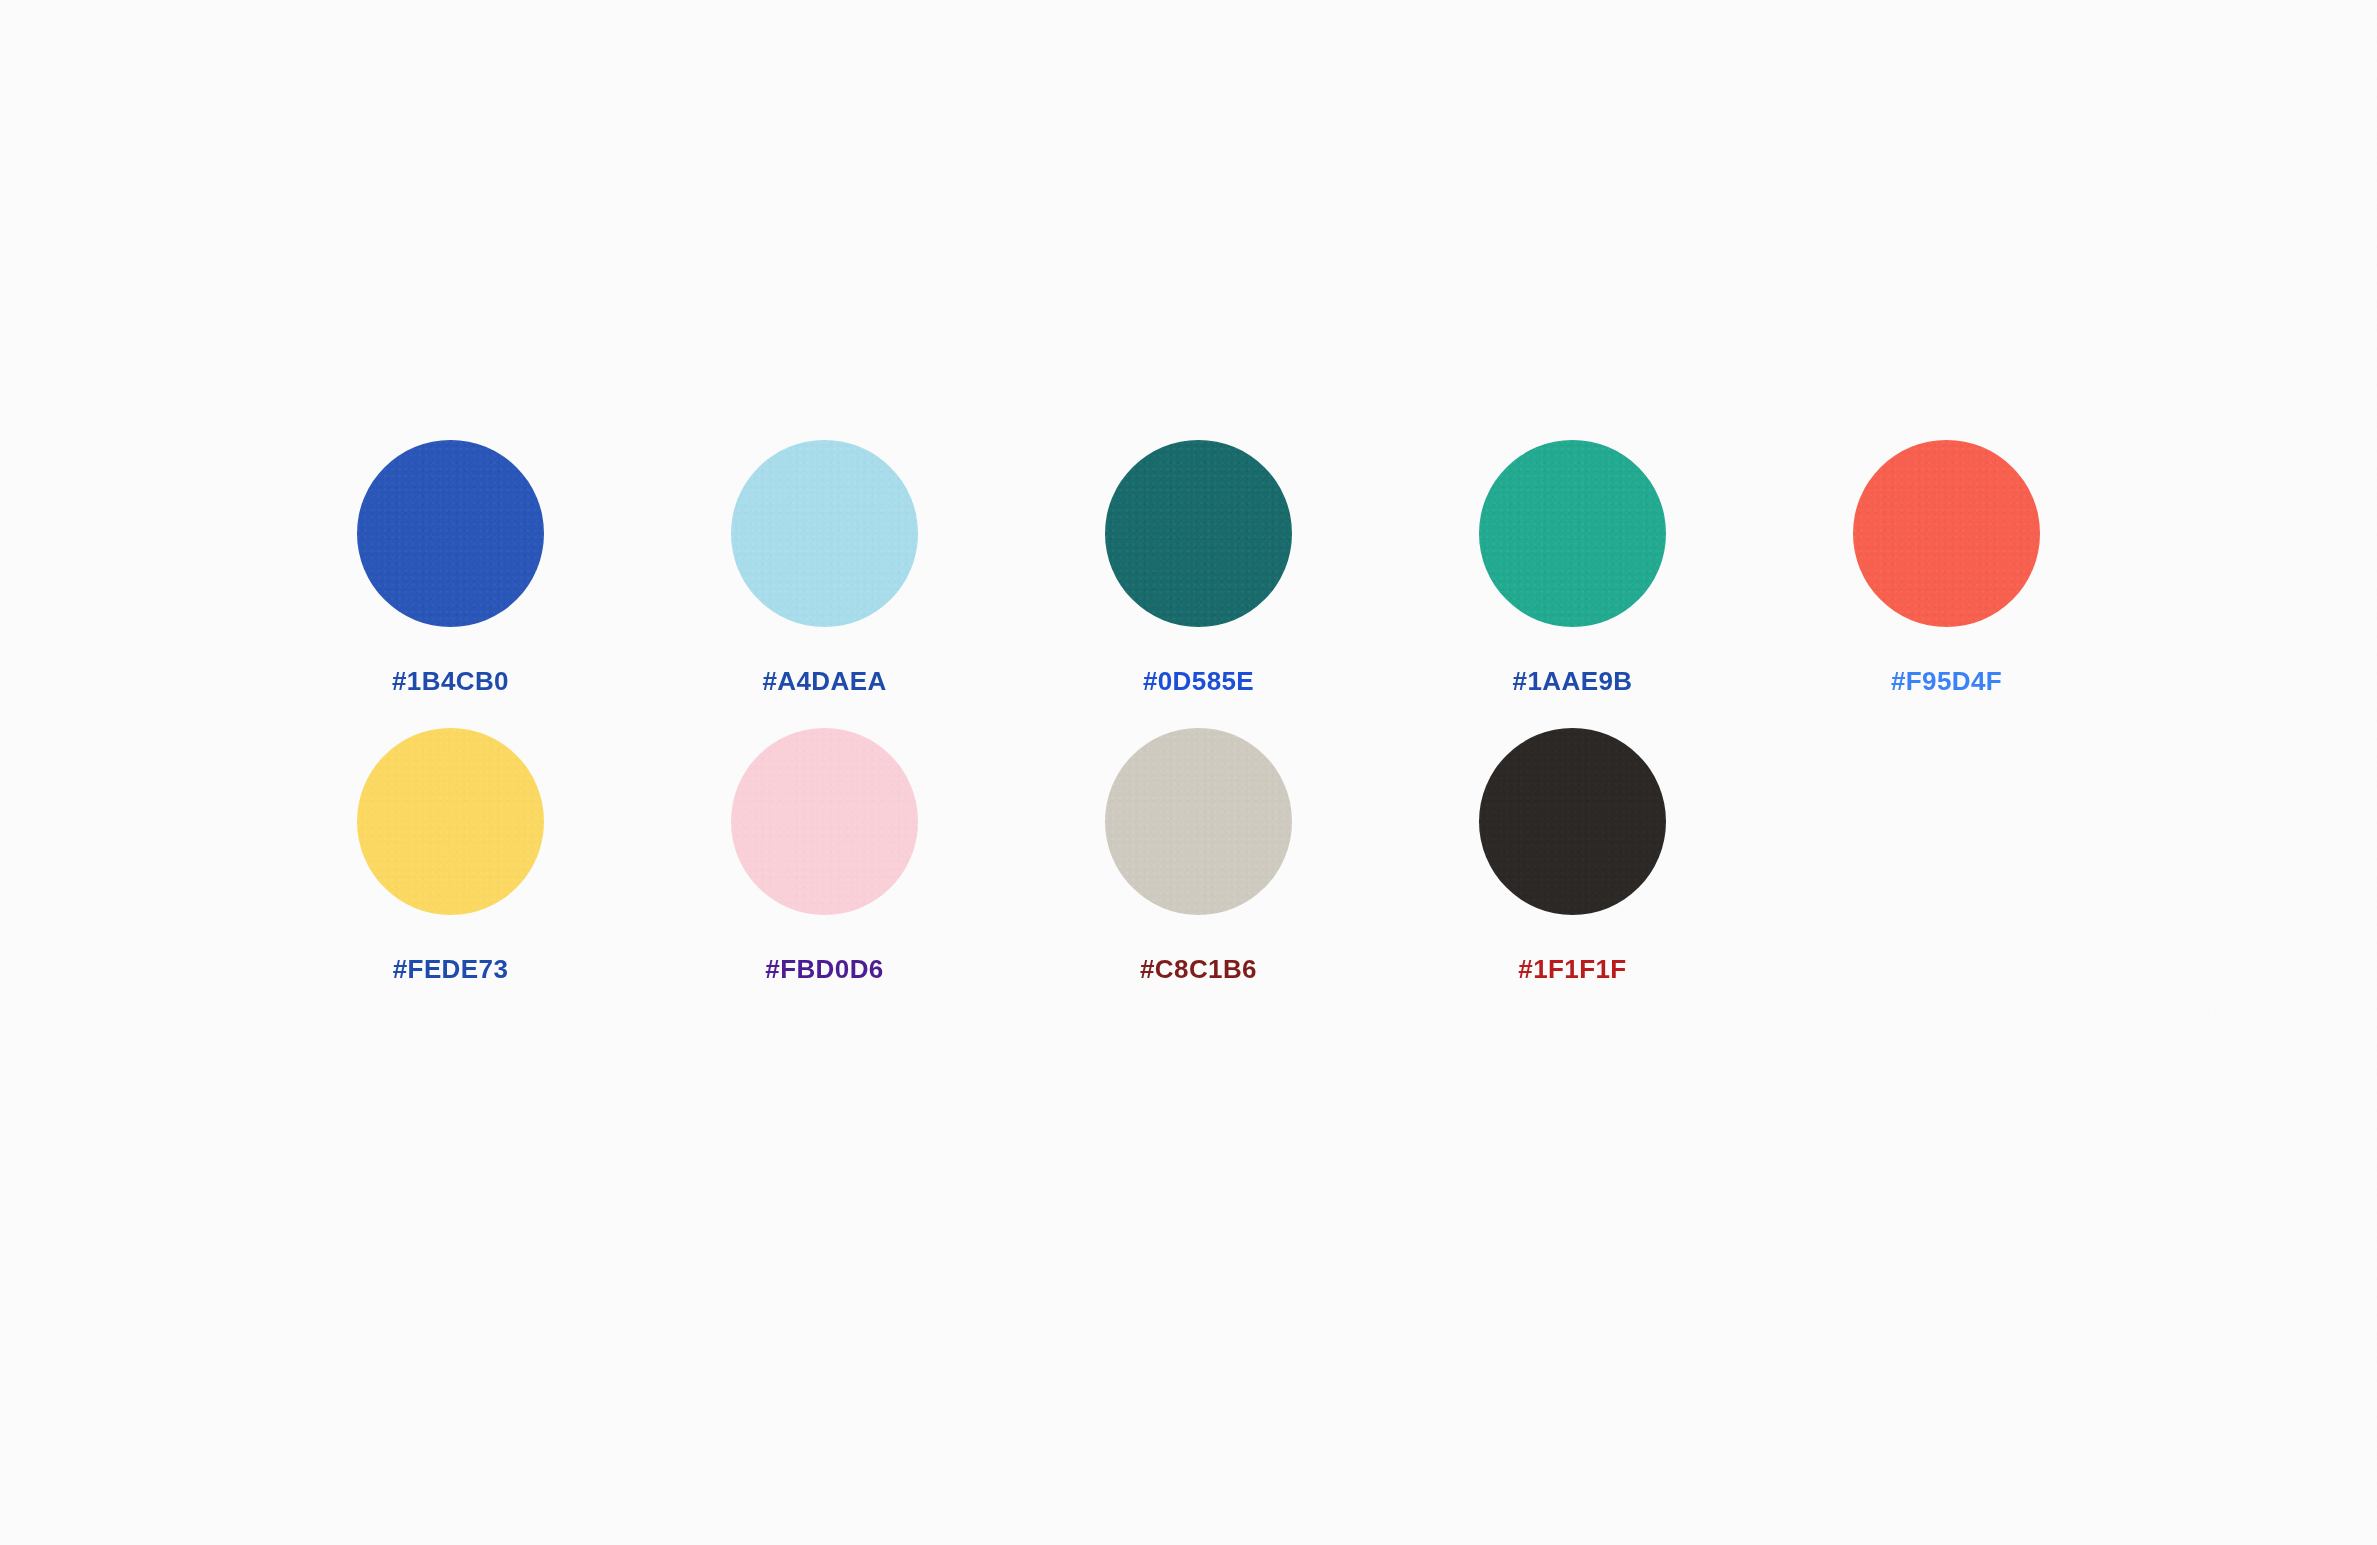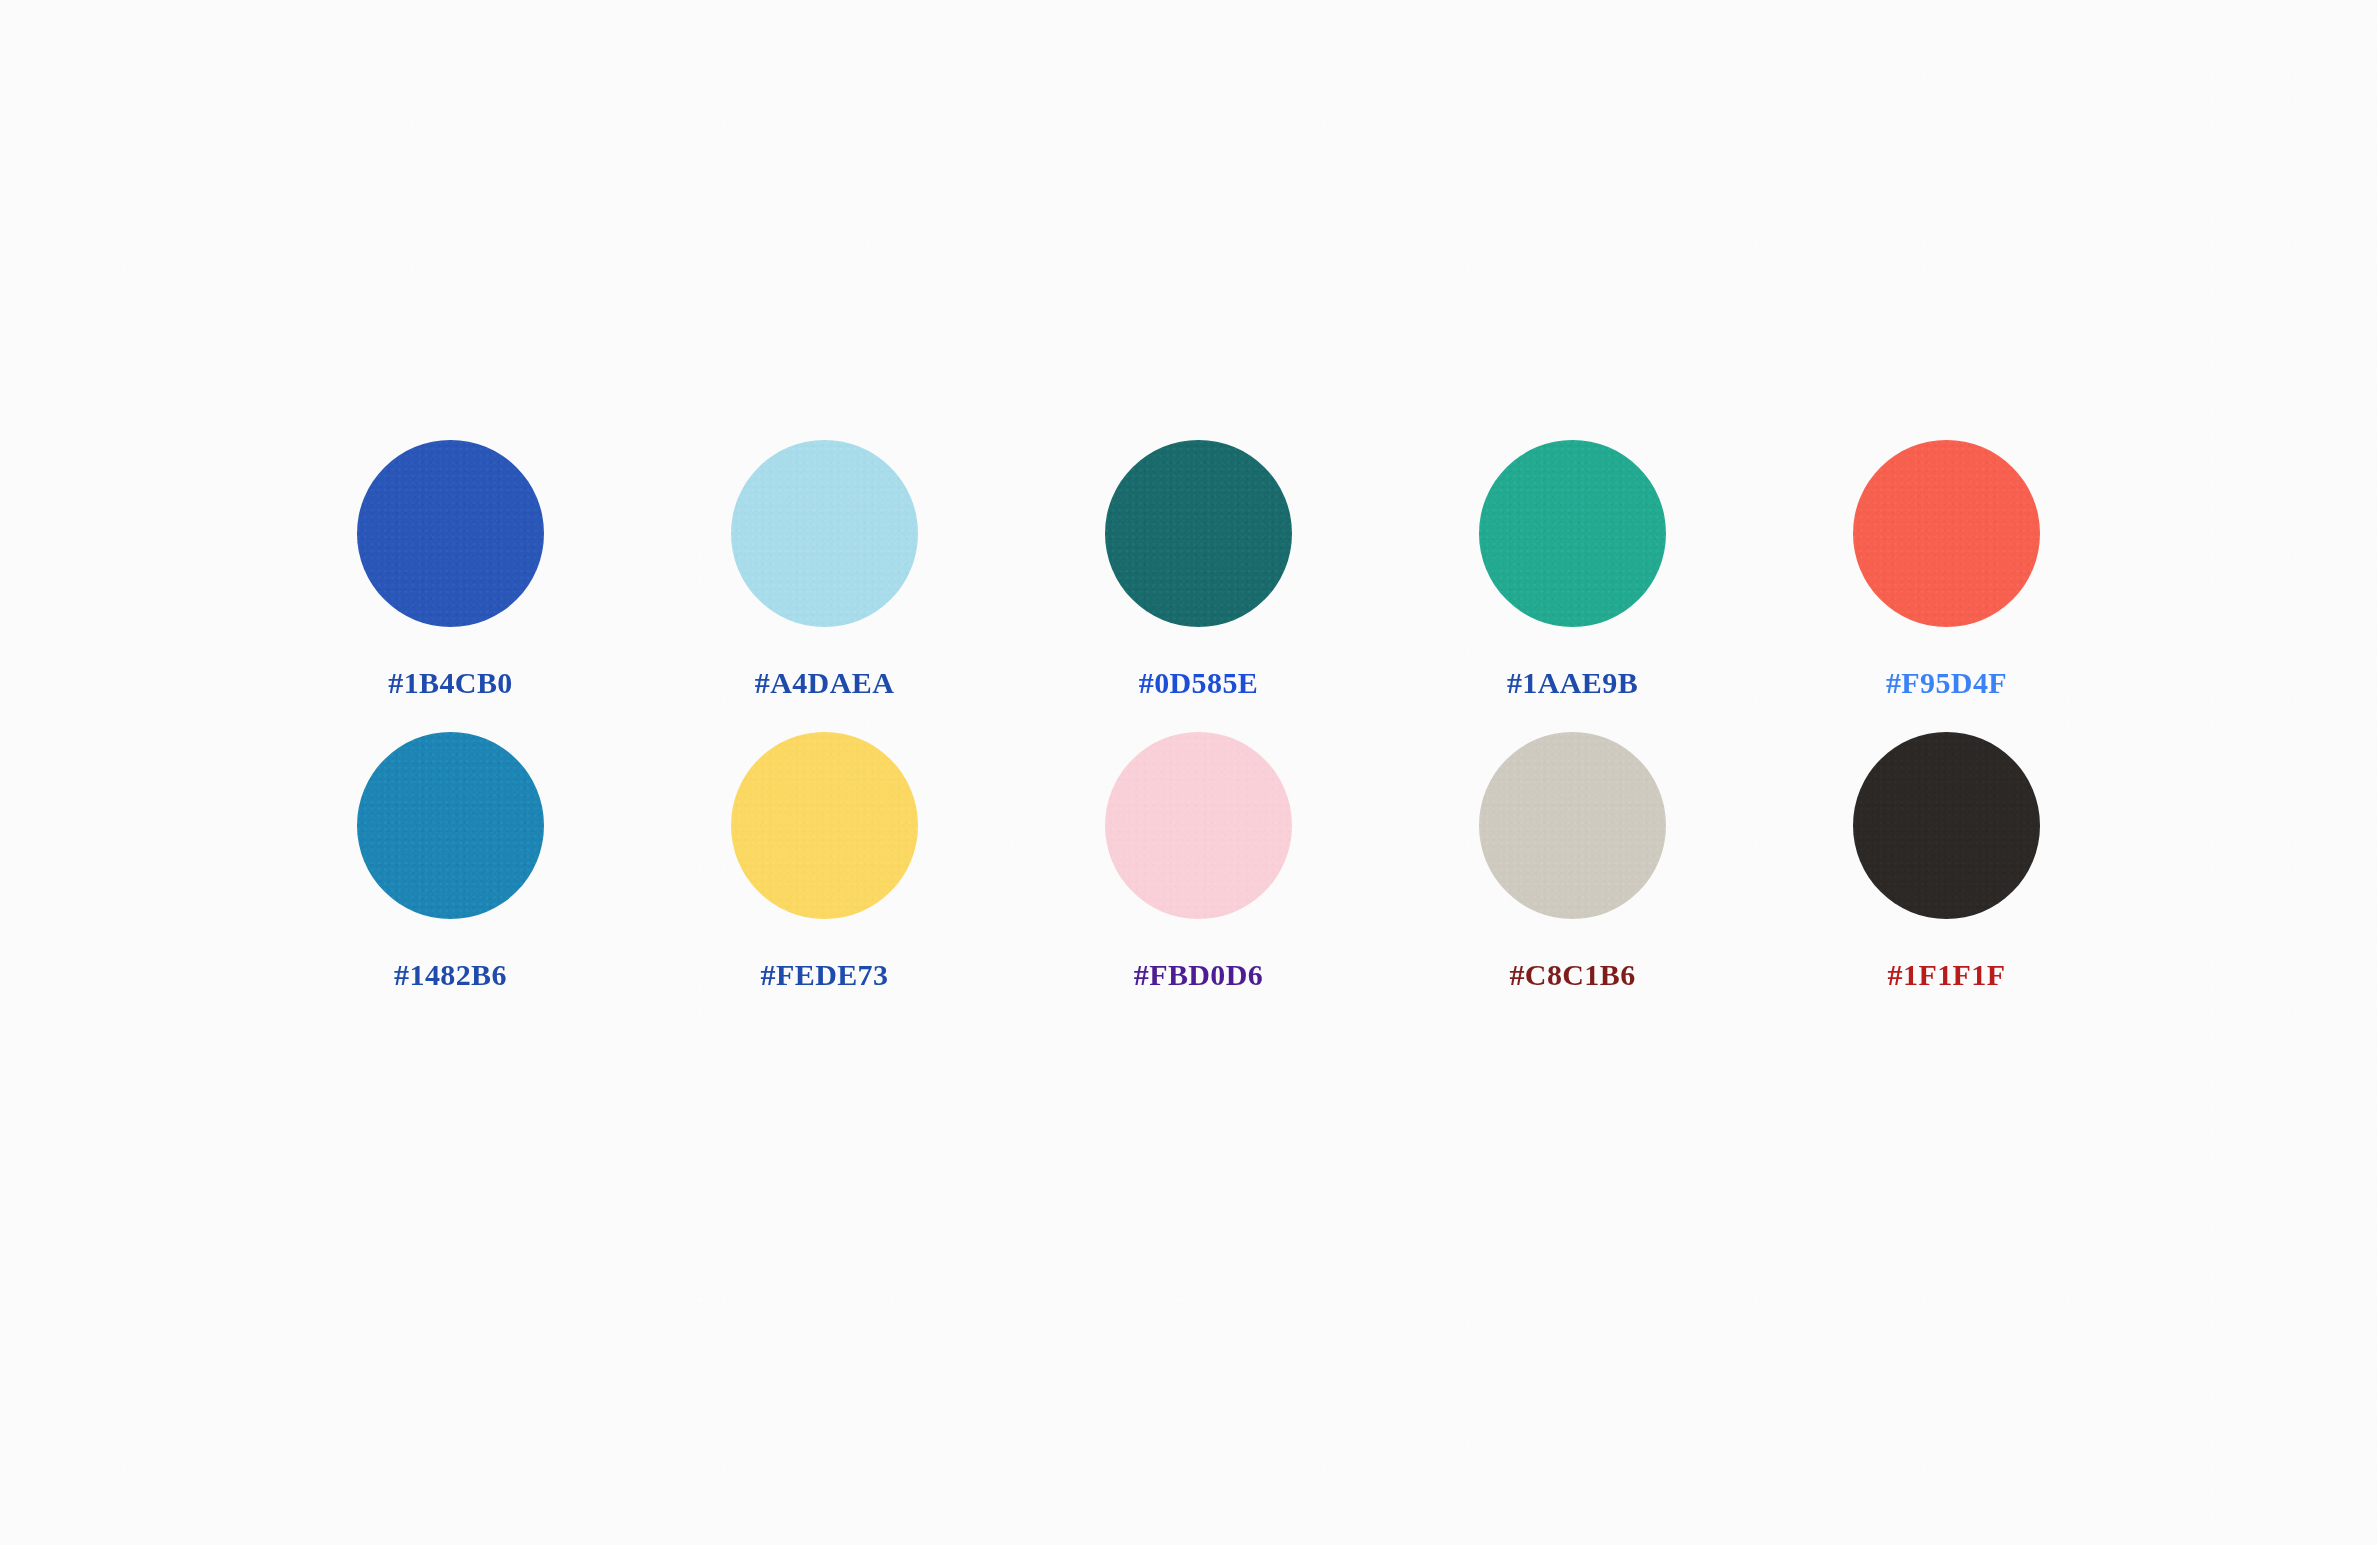--- a/index.html
+++ b/index.html
@@ -67,22 +67,22 @@
       radial-gradient(circle at 71% 62%, rgba(0,0,0,0.07) 0 1.3px, transparent 1.3px),
       radial-gradient(circle at 45% 82%, rgba(255,255,255,0.06) 0 0.8px, transparent 0.8px),
       radial-gradient(circle at 88% 18%, rgba(0,0,0,0.05) 0 0.8px, transparent 0.8px);
     background-size: 6.8px 6.8px, 8.5px 8.5px, 5.1px 5.1px, 10.2px 10.2px;
     mix-blend-mode: overlay;
     opacity: 0.9;
   }
 
   .swatch-label {
     margin-top: 41px;
-    font-family: Liberation Serif, serif;
-    font-size: 30px;
+    font-family: Liberation Sans, sans-serif;
+    font-size: 26px;
     font-weight: bold;
     letter-spacing: 0.4px;
     color: #1f4bad;
     white-space: nowrap;
     text-align: center;
     line-height: 1;
   }
 </style>
 </head>
 <body style="background: rgb(250, 251, 250);">
@@ -102,24 +102,20 @@
     </div>
     <div class="swatch-cell">
       <div class="swatch-circle" style="background: rgb(35, 169, 143);"></div>
       <div class="swatch-label" style="color: rgb(31, 75, 173);">#1AAE9B</div>
     </div>
     <div class="swatch-cell">
       <div class="swatch-circle" style="background: rgb(247, 95, 78);"></div>
       <div class="swatch-label" style="color: #3b82f6;">#F95D4F</div>
     </div>
     <div class="swatch-cell">
-      <div class="swatch-circle" style="background: rgb(29, 132, 180);"></div>
-      <div class="swatch-label" style="color: rgb(31, 75, 173);">#1482B6</div>
-    </div>
-    <div class="swatch-cell">
       <div class="swatch-circle" style="background: rgb(251, 216, 97);"></div>
       <div class="swatch-label" style="color: rgb(31, 75, 173);">#FEDE73</div>
     </div>
     <div class="swatch-cell">
       <div class="swatch-circle" style="background: rgb(249, 207, 216);"></div>
       <div class="swatch-label" style="color: #4c1d95;">#FBD0D6</div>
     </div>
     <div class="swatch-cell">
       <div class="swatch-circle" style="background: rgb(207, 202, 192);"></div>
       <div class="swatch-label" style="color: #7f1d1d;">#C8C1B6</div>

